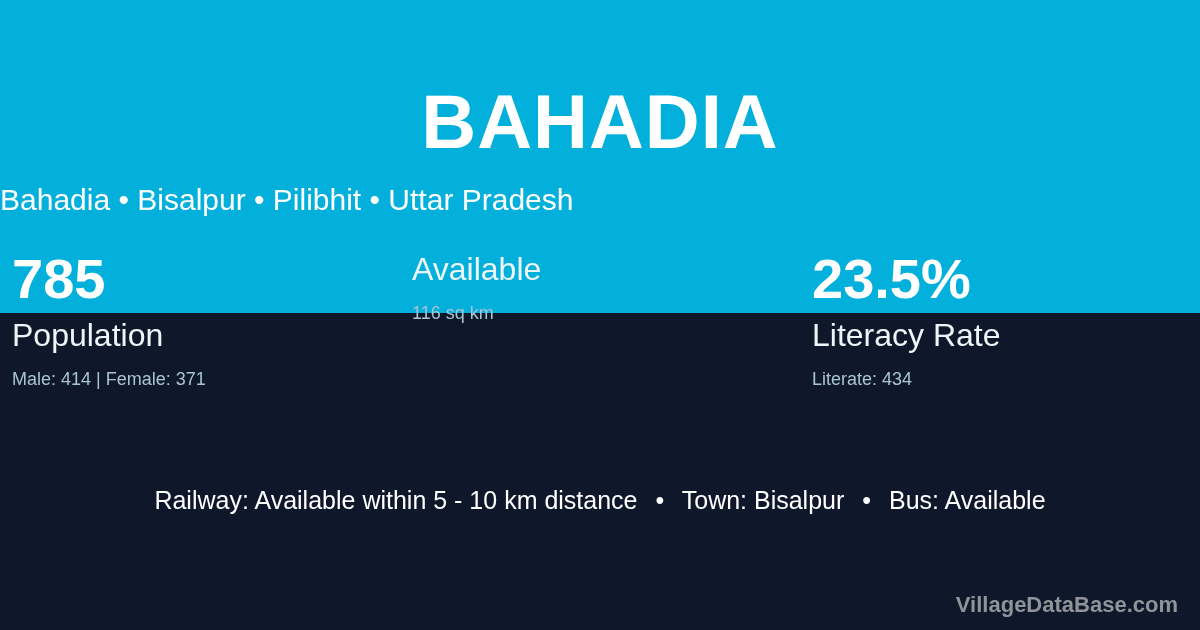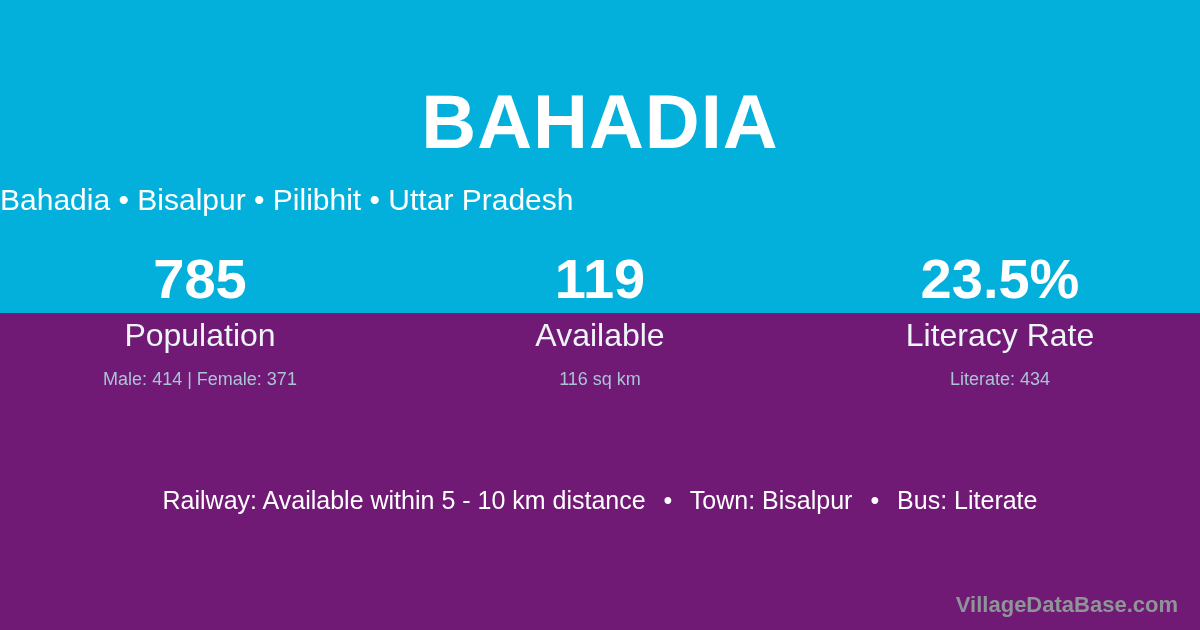--- a/index.html
+++ b/index.html
@@ -10,21 +10,21 @@
     width: 1200px;
     height: 630px;
     overflow: hidden;
     font-family: "Liberation Sans", sans-serif;
     background: #04507c;
   }
   .card {
     position: relative;
     width: 1200px;
     height: 630px;
-    background: #701a75;
+    background: #0f172a;
     overflow: hidden;
   }
   
   .band-top {
     position: absolute;
     left: 0;
     top: 0;
     width: 1200px;
     height: 313px;
     background: #03b0db;
@@ -57,21 +57,22 @@
   .stats {
     position: absolute;
     left: 0;
     top: 246px;
     width: 1200px;
     display: flex;
     flex-direction: row;
   }
   .stat {
     flex: 1 1 0;
-    text-align: center;
+    text-align: left;
+    padding-left: 12px;
   }
   .stat-value {
     font-size: 56px;
     font-weight: bold;
     line-height: 1.18;
     color: #ffffff;
   }
   .stat-label {
     font-size: 32px;
     font-weight: normal;
@@ -128,36 +129,35 @@
 
   <div class="stats">
 
     <div class="stat">
       <div class="stat-value">785</div>
       <div class="stat-label">Population</div>
       <div class="stat-sub">Male: 414 | Female: 371</div>
     </div>
 
     <div class="stat">
-      <div class="stat-value">119</div>
       <div class="stat-label">Available</div>
       <div class="stat-sub">116 sq km</div>
     </div>
 
     <div class="stat">
       <div class="stat-value">23.5%</div>
       <div class="stat-label">Literacy Rate</div>
       <div class="stat-sub">Literate: 434</div>
     </div>
 
   </div>
 
   <div class="amenities">
     <span>Railway: Available within 5 - 10 km distance</span>
     <span class="sep">•</span>
     <span>Town: Bisalpur</span>
     <span class="sep">•</span>
-    <span>Bus: Literate</span>
+    <span>Bus: Available</span>
   </div>
 
   <div class="branding">VillageDataBase.com</div>
 
 </div>
 
 </body></html>

